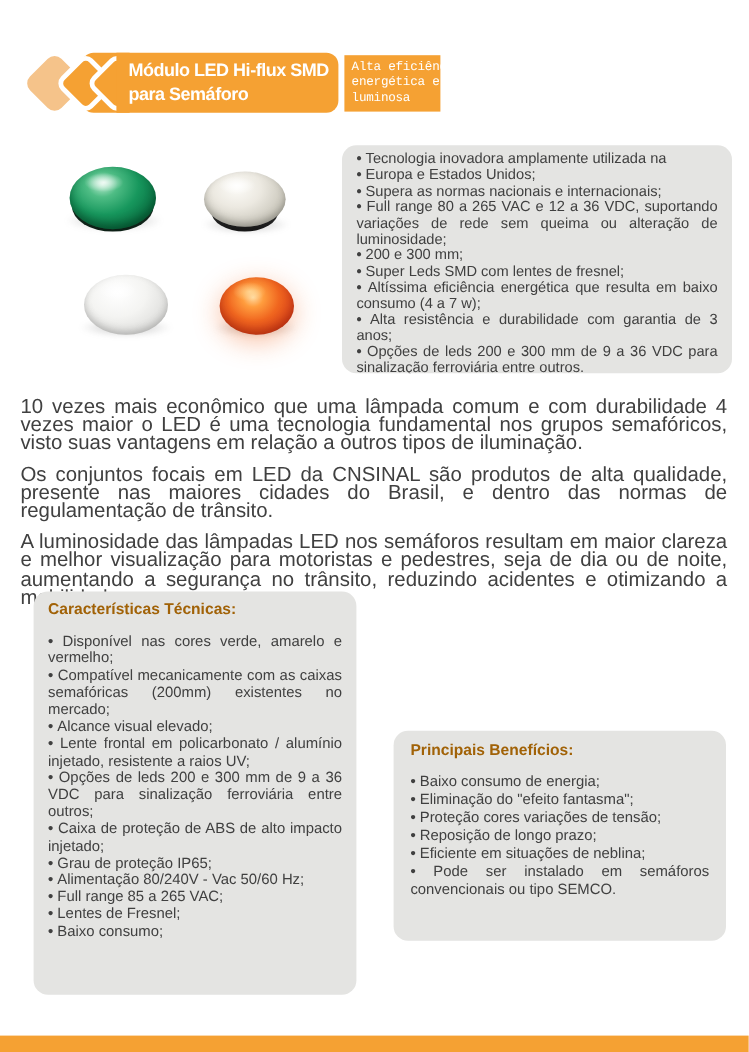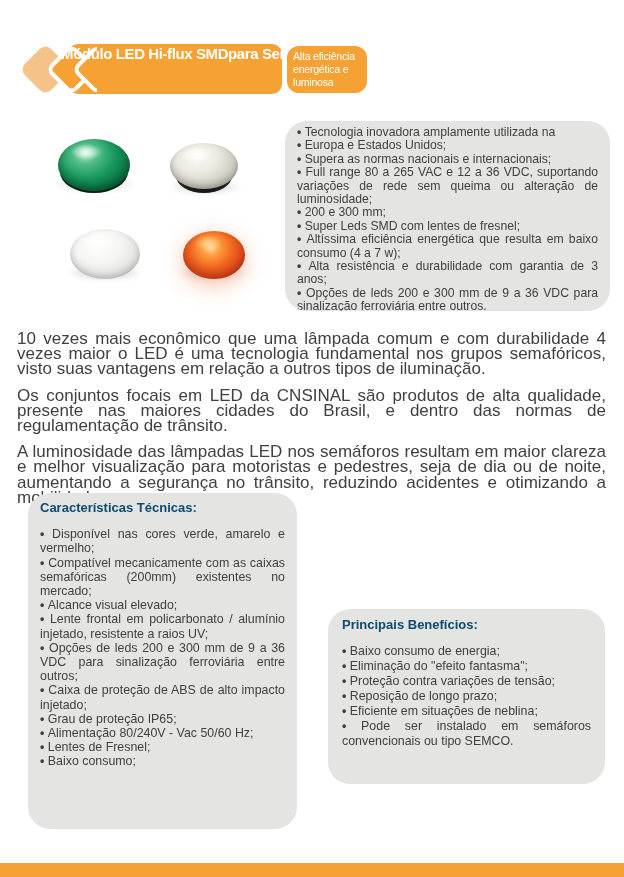--- a/index.html
+++ b/index.html
@@ -10,43 +10,43 @@
   }
   html,body{margin:0;padding:0;}
   body{
     width:624px;height:877px;position:relative;background:#ffffff;
     font-family:"Liberation Sans", sans-serif;color:var(--text);overflow:hidden;
   }
   
   .title-bar{
     position:absolute;left:97px;top:44px;width:185px;height:50px;
     background:var(--orange);border-radius:0 10px 10px 0;z-index:4;
-    display:flex;flex-direction:row;justify-content:center;
+    display:flex;flex-direction:column;justify-content:center;
     padding-left:10px;box-sizing:border-box;
   }
   .title-bar-left{
     position:absolute;left:68px;top:44px;width:40px;height:50px;
     background:var(--orange);border-radius:10px 0 0 10px;z-index:0;
   }
   .title-line{
     display:block;color:#fff;font-weight:bold;font-size:15px;line-height:20px;
     letter-spacing:-0.4px;white-space:nowrap;
   }
   .diamond{
     position:absolute;width:37px;height:37px;border-radius:8px;
     transform:rotate(45deg);box-sizing:border-box;
   }
   .d1{left:27px;top:51px;background:var(--orange-light);z-index:1;}
   .d2{left:53px;top:51px;background:var(--orange);border:4.5px solid #fff;z-index:2;}
   .d3{left:79px;top:51px;background:var(--orange);border:4.5px solid #fff;z-index:3;}
   .tagline-badge{
     position:absolute;left:287px;top:46px;width:80px;height:47px;
-    background:var(--orange);border-radius:12px;z-index:4;
+    background:var(--orange);border-radius:0;z-index:4;
     padding:3px 6px;box-sizing:border-box;
-    display:flex;flex-direction:column;justify-content:center;
+    display:flex;flex-direction:column;justify-content:center;font-family:Liberation Mono, monospace;
   }
   .tagline-badge span{
     display:block;color:#fff;font-size:10.5px;line-height:13px;
     letter-spacing:-0.2px;white-space:nowrap;
   }
   
   .product-photo{position:absolute;left:30px;top:123px;width:250px;height:200px;background:#fff;}
   .gshadow{position:absolute;border-radius:50%;filter:blur(2px);
     background:radial-gradient(ellipse at center, rgba(95,95,95,.38) 0%, rgba(120,120,120,0) 70%);z-index:1;}
   .base{position:absolute;border-radius:50%;z-index:2;}
@@ -60,30 +60,30 @@
   .dome.silver::after{background:radial-gradient(ellipse at center, rgba(255,255,255,.95) 0%, rgba(255,255,255,0) 70%);}
   .dome.white{background:radial-gradient(ellipse at 40% 30%, #ffffff 0%, #f4f4f2 40%, #dededc 75%, #bfbfbd 100%);
     box-shadow:inset 0 -3px 6px rgba(80,80,80,.3);}
   .dome.red{background:radial-gradient(ellipse at 45% 35%, #ffd9a0 0%, #ff9d3e 18%, #f0661f 45%, #d9411a 75%, #b03010 100%);
     box-shadow:0 6px 22px rgba(240,100,30,.40), inset 0 -4px 8px rgba(120,20,0,.4);}
   .dome.red::after{background:radial-gradient(ellipse at center, rgba(255,230,170,.65) 0%, rgba(255,230,170,0) 70%);}
   .base.dark-green{background:linear-gradient(#1d3a2a,#0c1f15);}
   .base.dark{background:linear-gradient(#3f3f3f,#161616);}
   .base.gray{background:linear-gradient(#6a6a6a,#2e2e2e);}
   
-  .round-box{background:var(--box-gray);border-radius:22px;box-sizing:border-box;overflow:hidden;}
+  .round-box{background:var(--box-gray);border-radius:12px;box-sizing:border-box;overflow:hidden;}
   .intro-box{position:absolute;left:285px;top:121px;width:325px;height:190px;
     padding:5px 12px 4px;font-size:12.2px;line-height:13.4px;text-align:justify;}
   ul.blist{list-style:none;margin:0;padding:0;}
   ul.blist li::before{content:"• ";font-weight:bold;}
   
   .paragraphs{position:absolute;left:13px;top:331px;width:597px;}
   .paragraphs p{margin:0 4px 11px;font-size:17px;line-height:15.2px;text-align:justify;}
   
-  .box-heading{font-weight:bold;font-size:13px;color:#0c4a6e;margin:0 0 12px;}
+  .box-heading{font-weight:bold;font-size:13px;color:#a16207;margin:0 0 12px;}
   .tech-box{position:absolute;left:28px;top:493px;width:269px;height:336px;
     padding:8px 12px 3px;font-size:12.4px;line-height:14.2px;text-align:justify;}
   .benefits-box{position:absolute;left:328px;top:573px;width:277px;height:175px;
     padding:8px 14px 4px;font-size:12.4px;line-height:15.0px;text-align:justify;margin-top:36px;}
   
   .footer-bar{position:absolute;left:0;top:863px;width:624px;height:14px;background:var(--orange);}
 </style>
 </head>
 <body>
 
@@ -145,30 +145,31 @@
   <p class="box-heading">Características Técnicas:</p>
   <ul class="blist">
       <li>Disponível nas cores verde, amarelo e vermelho;</li>
       <li>Compatível mecanicamente com as caixas semafóricas (200mm) existentes no mercado;</li>
       <li>Alcance visual elevado;</li>
       <li>Lente frontal em policarbonato / alumínio injetado, resistente a raios UV;</li>
       <li>Opções de leds 200 e 300 mm de 9 a 36 VDC para sinalização ferroviária entre outros;</li>
       <li>Caixa de proteção de ABS de alto impacto injetado;</li>
       <li>Grau de proteção IP65;</li>
       <li>Alimentação 80/240V - Vac 50/60 Hz;</li>
+      <li>Full range 85 a 265 VAC;</li>
       <li>Lentes de Fresnel;</li>
       <li>Baixo consumo;</li>
     </ul>
 </div>
 
 <div class="round-box benefits-box">
   <p class="box-heading">Principais Benefícios:</p>
   <ul class="blist">
       <li>Baixo consumo de energia;</li>
       <li>Eliminação do "efeito fantasma";</li>
-      <li>Proteção contra variações de tensão;</li>
+      <li>Proteção cores variações de tensão;</li>
       <li>Reposição de longo prazo;</li>
       <li>Eficiente em situações de neblina;</li>
       <li>Pode ser instalado em semáforos convencionais ou tipo SEMCO.</li>
     </ul>
 </div>
 
 <div class="footer-bar"></div>
 
 </body></html>

